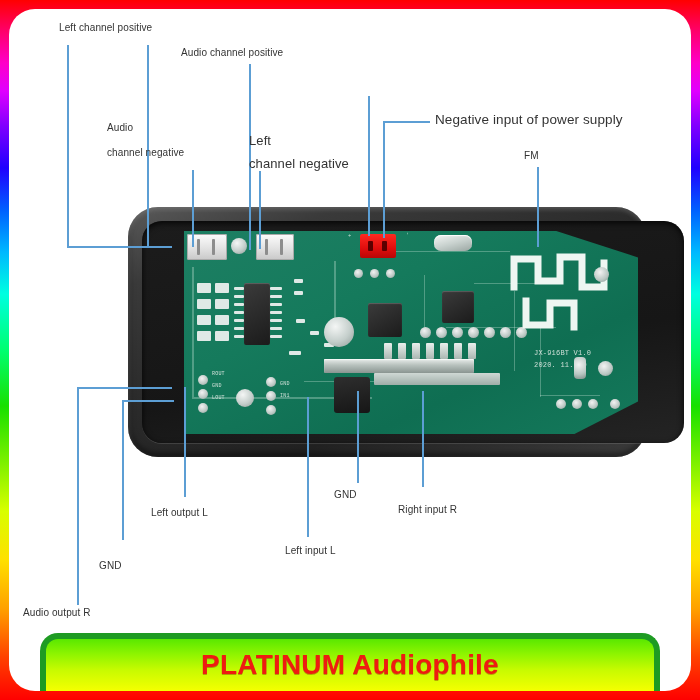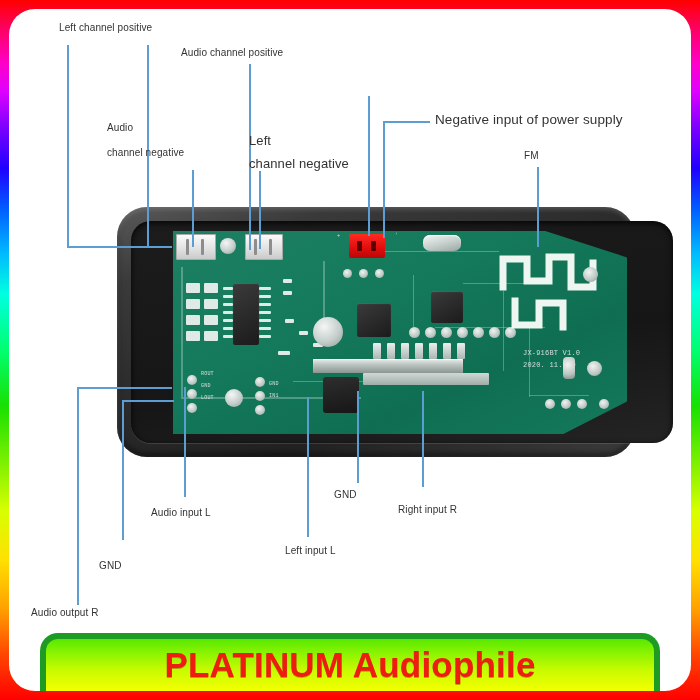--- a/index.html
+++ b/index.html
@@ -39,21 +39,21 @@
     position:absolute;color:#333333;font-size:10px;line-height:1.28;
     white-space:pre;letter-spacing:.1px;
   }
   
   .ln{position:absolute;background:#5c9ed4;}
   .ln.v{width:1.7px;}
   .ln.h{height:1.7px;}
 
   
   #bezel{
-    position:absolute;left:108px;top:198px;width:518px;height:250px;
+    position:absolute;left:119px;top:198px;width:518px;height:250px;
     border-radius:30px;
     background:
       linear-gradient(160deg,#5a5a5a 0%,#3a3a3a 18%,#2b2b2b 45%,#222 70%,#3d3d3d 100%);
     box-shadow:inset 0 2px 5px rgba(255,255,255,.22), inset 0 -3px 7px rgba(0,0,0,.6);
   }
   #bezel-inner{
     position:absolute;left:14px;top:14px;width:542px;height:222px;
     border-radius:20px;
     background:linear-gradient(170deg,#1c1c1c 0%,#161616 60%,#242424 100%);
     box-shadow:inset 0 2px 6px rgba(0,0,0,.85), 0 1px 0 rgba(255,255,255,.12);
@@ -103,21 +103,21 @@
     background:radial-gradient(circle at 38% 32%,#f4f6f5,#c4cecb 55%,#8e9a96);}
   
   #banner{
     position:absolute;left:31px;top:624px;width:620px;height:58px;
     box-sizing:border-box;border:6px solid #1e9b23;border-bottom:none;
     border-radius:18px 18px 0 0;
     background:linear-gradient(180deg,#59e800 0%,#8cf400 28%,#c8fb00 60%,#f5ff00 100%);
     display:flex;align-items:center;justify-content:center;
   }
   #banner-text{
-    color:#ee1c11;font-size:35px;font-weight:bold;letter-spacing:.2px;
+    color:#ee1c11;font-size:28px;font-weight:bold;letter-spacing:.2px;
     text-shadow:0 1px 0 rgba(120,0,0,.35);white-space:pre;
   }
 </style>
 </head>
 <body>
 
 <div id="frame">
   <div id="card">
 
     <div id="bezel">
@@ -301,25 +301,25 @@
     <div class="lbl" style="left:426px;top:102px;font-size:13.5px;">Negative input of power supply</div>
 
     <div class="lbl" style="left:98px;top:113px;">Audio</div>
     <div class="lbl" style="left:98px;top:138px;">channel negative</div>
 
     <div class="lbl" style="left:240px;top:124px;font-size:13px;">Left</div>
     <div class="lbl" style="left:240px;top:147px;font-size:13px;">channel negative</div>
 
     <div class="lbl" style="left:515px;top:141px;">FM</div>
 
-    <div class="lbl" style="left:142px;top:498px;">Audio input L</div>
+    <div class="lbl" style="left:142px;top:498px;">Left output L</div>
 
     <div class="lbl" style="left:90px;top:551px;">GND</div>
 
-    <div class="lbl" style="left:22px;top:598px;">Audio output R</div>
+    <div class="lbl" style="left:14px;top:598px;">Audio output R</div>
 
     <div class="lbl" style="left:276px;top:536px;">Left input L</div>
 
     <div class="lbl" style="left:325px;top:480px;">GND</div>
 
     <div class="lbl" style="left:389px;top:495px;">Right input R</div>
 
     <div id="banner">
       <span id="banner-text">PLATINUM Audiophile</span>
     </div>

